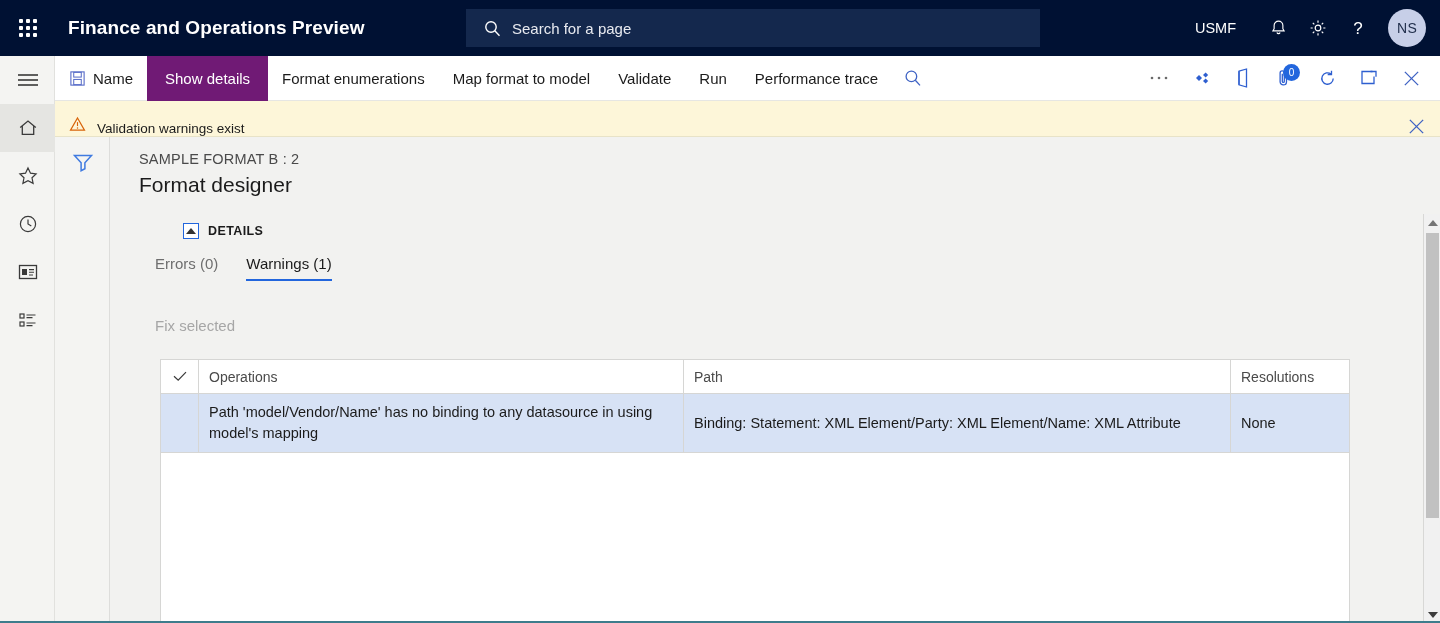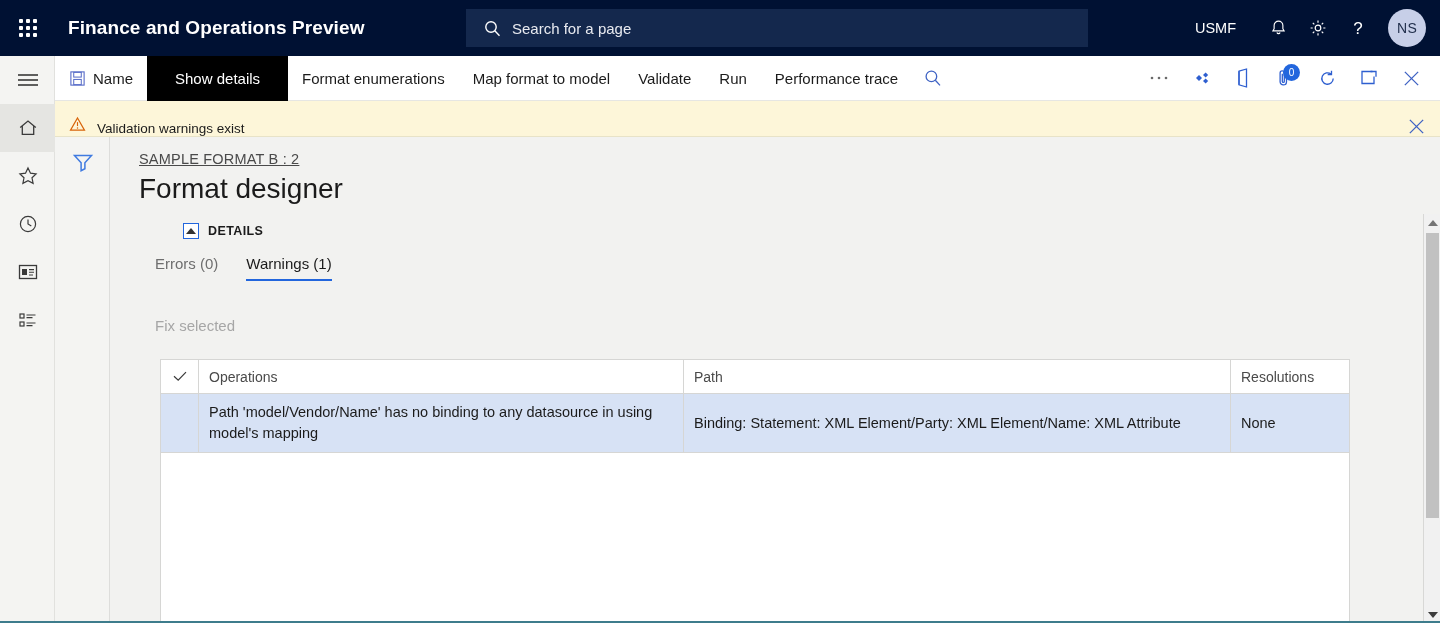--- a/index.html
+++ b/index.html
@@ -24,21 +24,21 @@
   .waffle-grid {
     display: grid; grid-template-columns: repeat(3, 4px);
     grid-template-rows: repeat(3, 4px); gap: 3px;
   }
   .waffle-grid i { display: block; width: 4px; height: 4px; background: #ffffff; border-radius: 1px; }
   .app-title {
     color: #ffffff; font-size: 19px; font-weight: bold;
     margin-left: 12px; letter-spacing: .1px; white-space: nowrap;
   }
   .searchbox {
-    position: absolute; left: 466px; top: 9px; width: 622px; height: 38px;
+    position: absolute; left: 466px; top: 9px; width: 574px; height: 38px;
     background: #14284d; display: flex; align-items: center;
     padding-left: 18px; cursor: text;
   }
   .searchbox .mag { margin-right: 11px; display: flex; }
   .search-text { color: #e8eaf0; font-size: 15px; }
   .top-right {
     position: absolute; right: 0; top: 0; height: 56px;
     display: flex; align-items: center; padding-right: 14px;
   }
   .company { color: #ffffff; font-size: 14.5px; margin-right: 22px; cursor: pointer; }
@@ -68,21 +68,21 @@
   .toolbar {
     position: absolute; left: 55px; top: 56px; width: 1385px; height: 45px;
     background: #ffffff; border-bottom: 1px solid #e6e6e3;
     display: flex; align-items: center;
   }
   .tb-btn {
     height: 45px; display: flex; align-items: center; gap: 7px;
     padding: 0 14px; font-size: 15px; color: #1b1b1b; cursor: pointer;
     white-space: nowrap;
   }
-  .tb-btn.primary { background: #000000; color: #ffffff; height: 45px; padding: 0 28px; }
+  .tb-btn.primary { background: #701a75; color: #ffffff; height: 45px; padding: 0 18px; }
   .tb-btn .caret { font-size: 10px; color: #444; margin-left: 2px; }
   .tb-right { margin-left: auto; display: flex; align-items: center; padding-right: 8px; }
   .tb-icon {
     width: 42px; height: 45px; display: flex; align-items: center; justify-content: center;
     cursor: pointer; position: relative;
   }
   .badge {
     position: absolute; top: 8px; right: 6px;
     min-width: 17px; height: 17px; border-radius: 50%;
     background: #2266dd; color: #fff; font-size: 10px;
@@ -108,25 +108,25 @@
     cursor: pointer;
   }
 
   
   .content {
     position: absolute; left: 110px; top: 137px; width: 1330px; height: 486px;
     background: #f2f2f0; overflow: hidden;
   }
   .breadcrumb {
     position: absolute; left: 29px; top: 14px;
-    font-size: 14.5px; color: #4a4a4a; letter-spacing: .2px; text-decoration: underline;
+    font-size: 14.5px; color: #4a4a4a; letter-spacing: .2px;
   }
   .page-title {
     position: absolute; left: 29px; top: 36px;
-    font-size: 28px; color: #1b1b1b; font-weight: normal;
+    font-size: 21px; color: #1b1b1b; font-weight: normal;
   }
   .details-head {
     position: absolute; left: 29px; top: 86px;
     display: flex; align-items: center; gap: 9px; cursor: pointer; padding-left: 44px;
   }
   .expander {
     width: 16px; height: 16px; border: 1px solid #2266dd;
     display: flex; align-items: center; justify-content: center; background: #fff;
   }
   .expander span {

